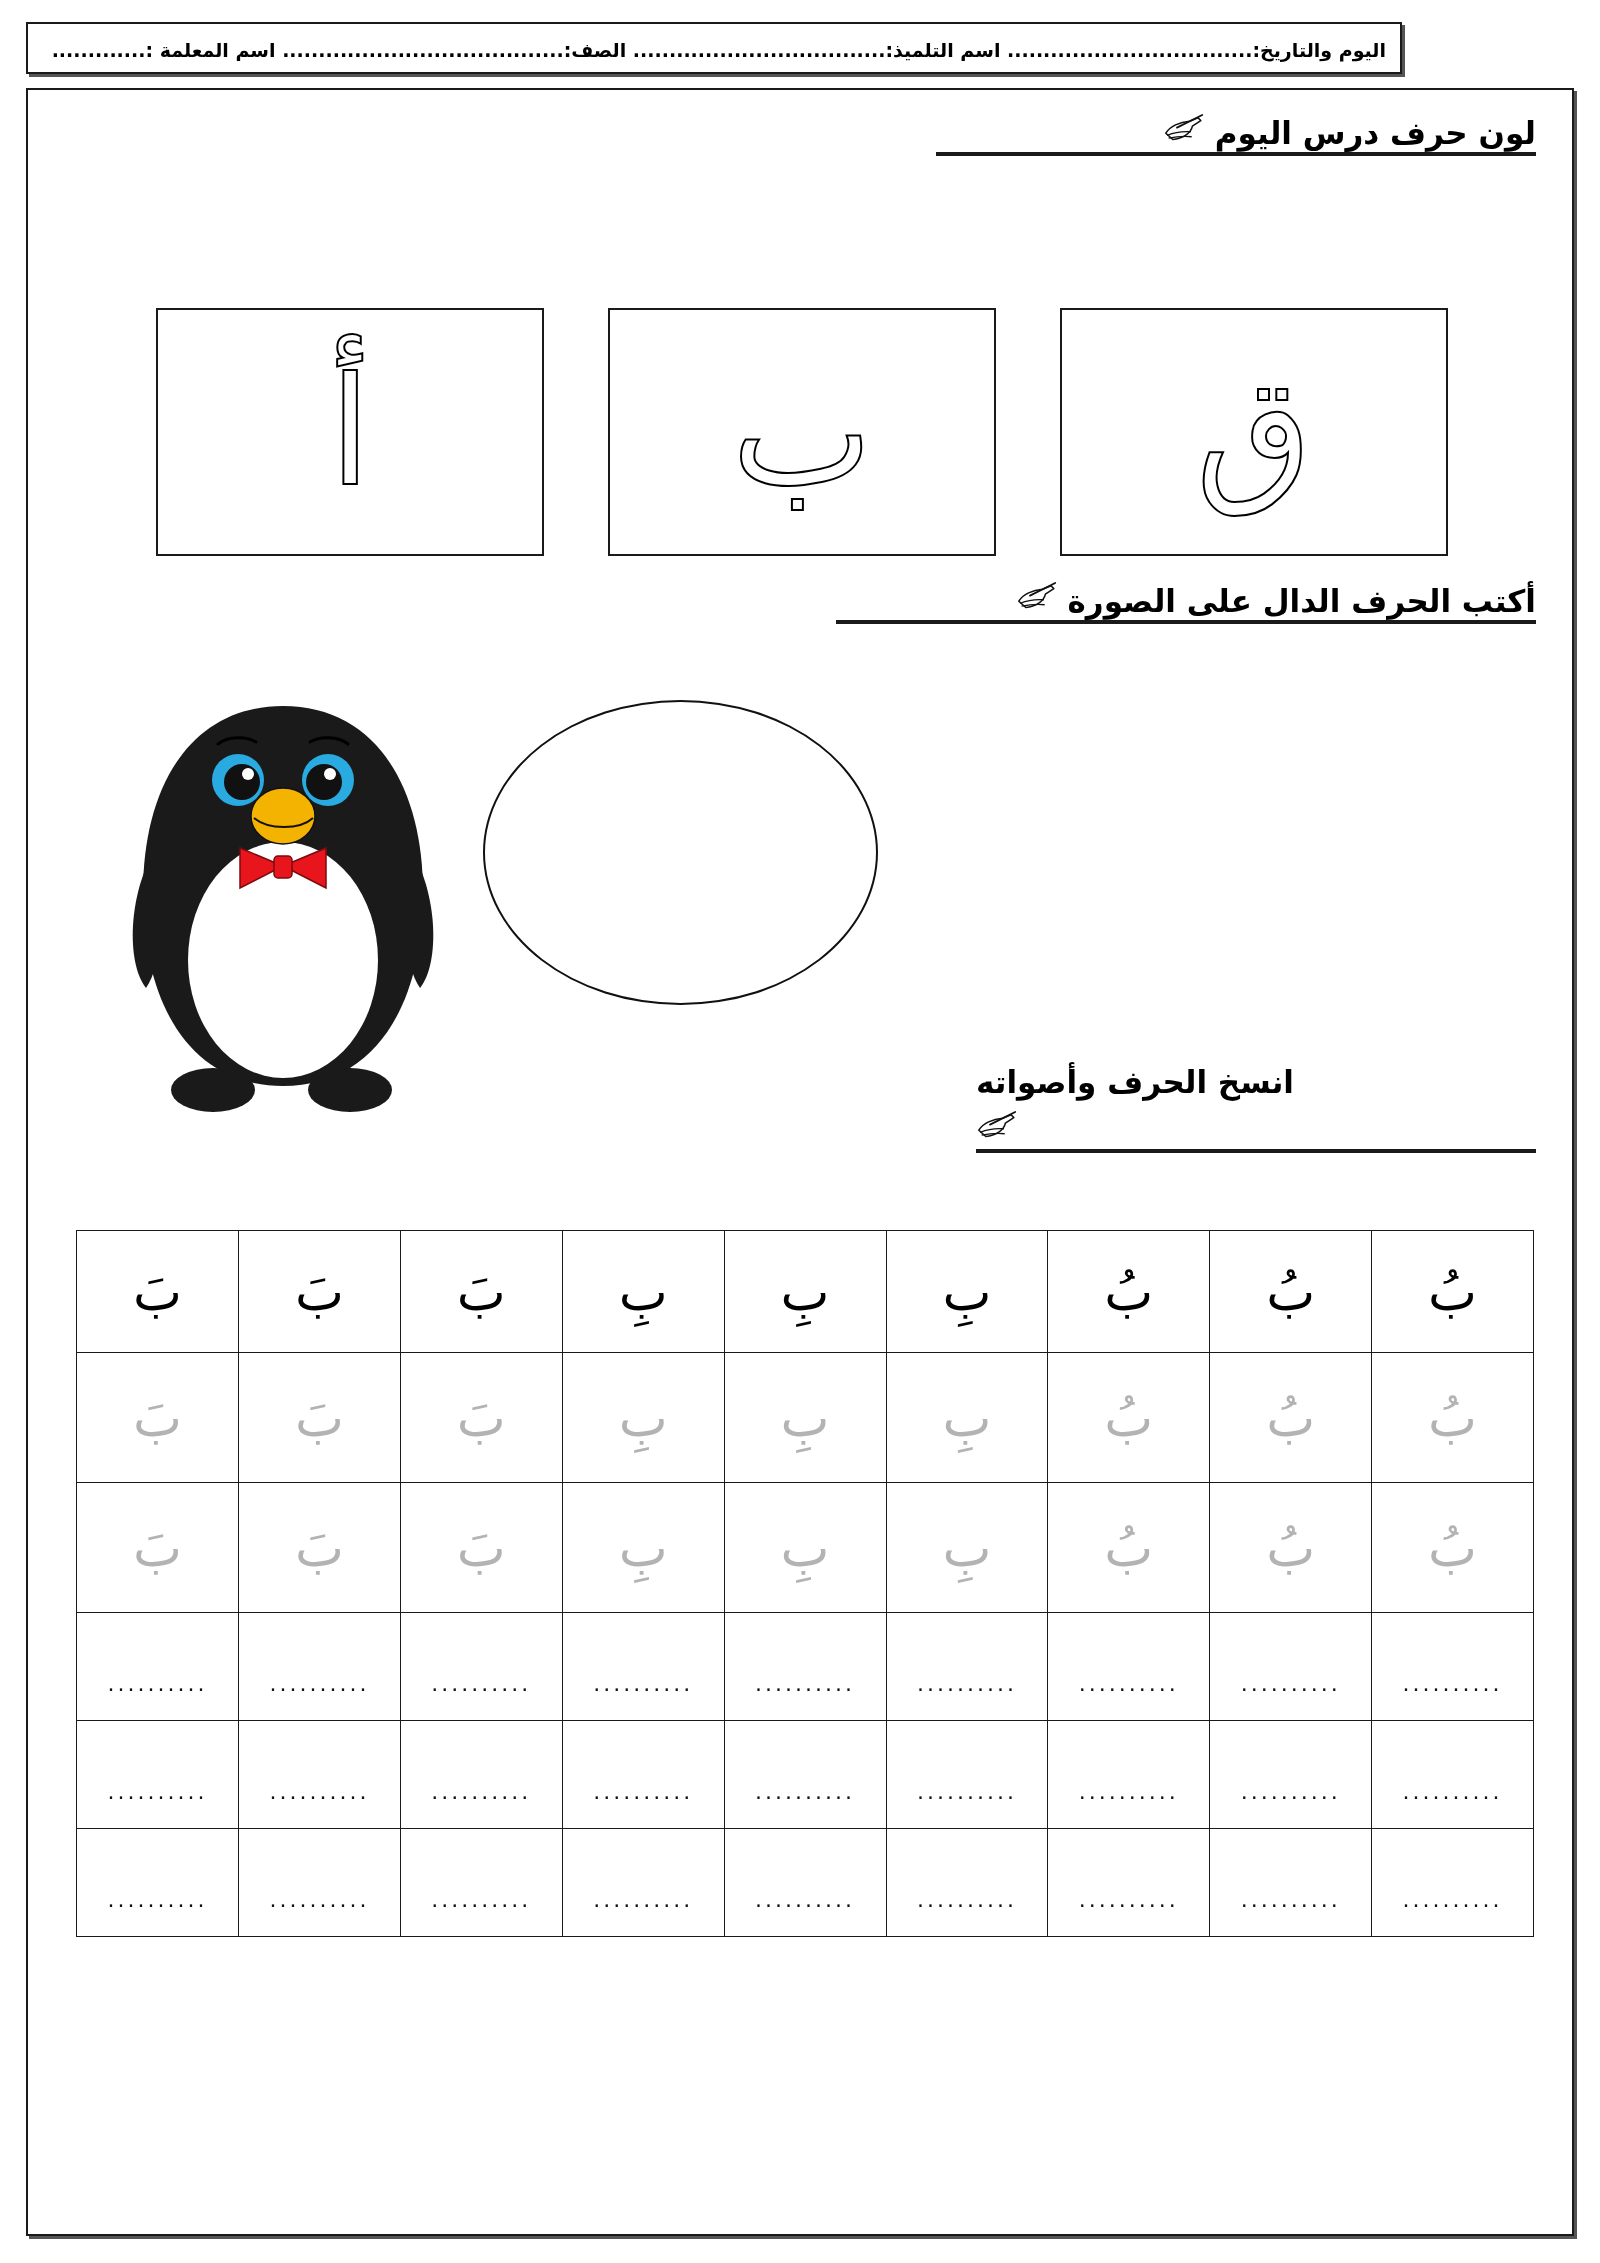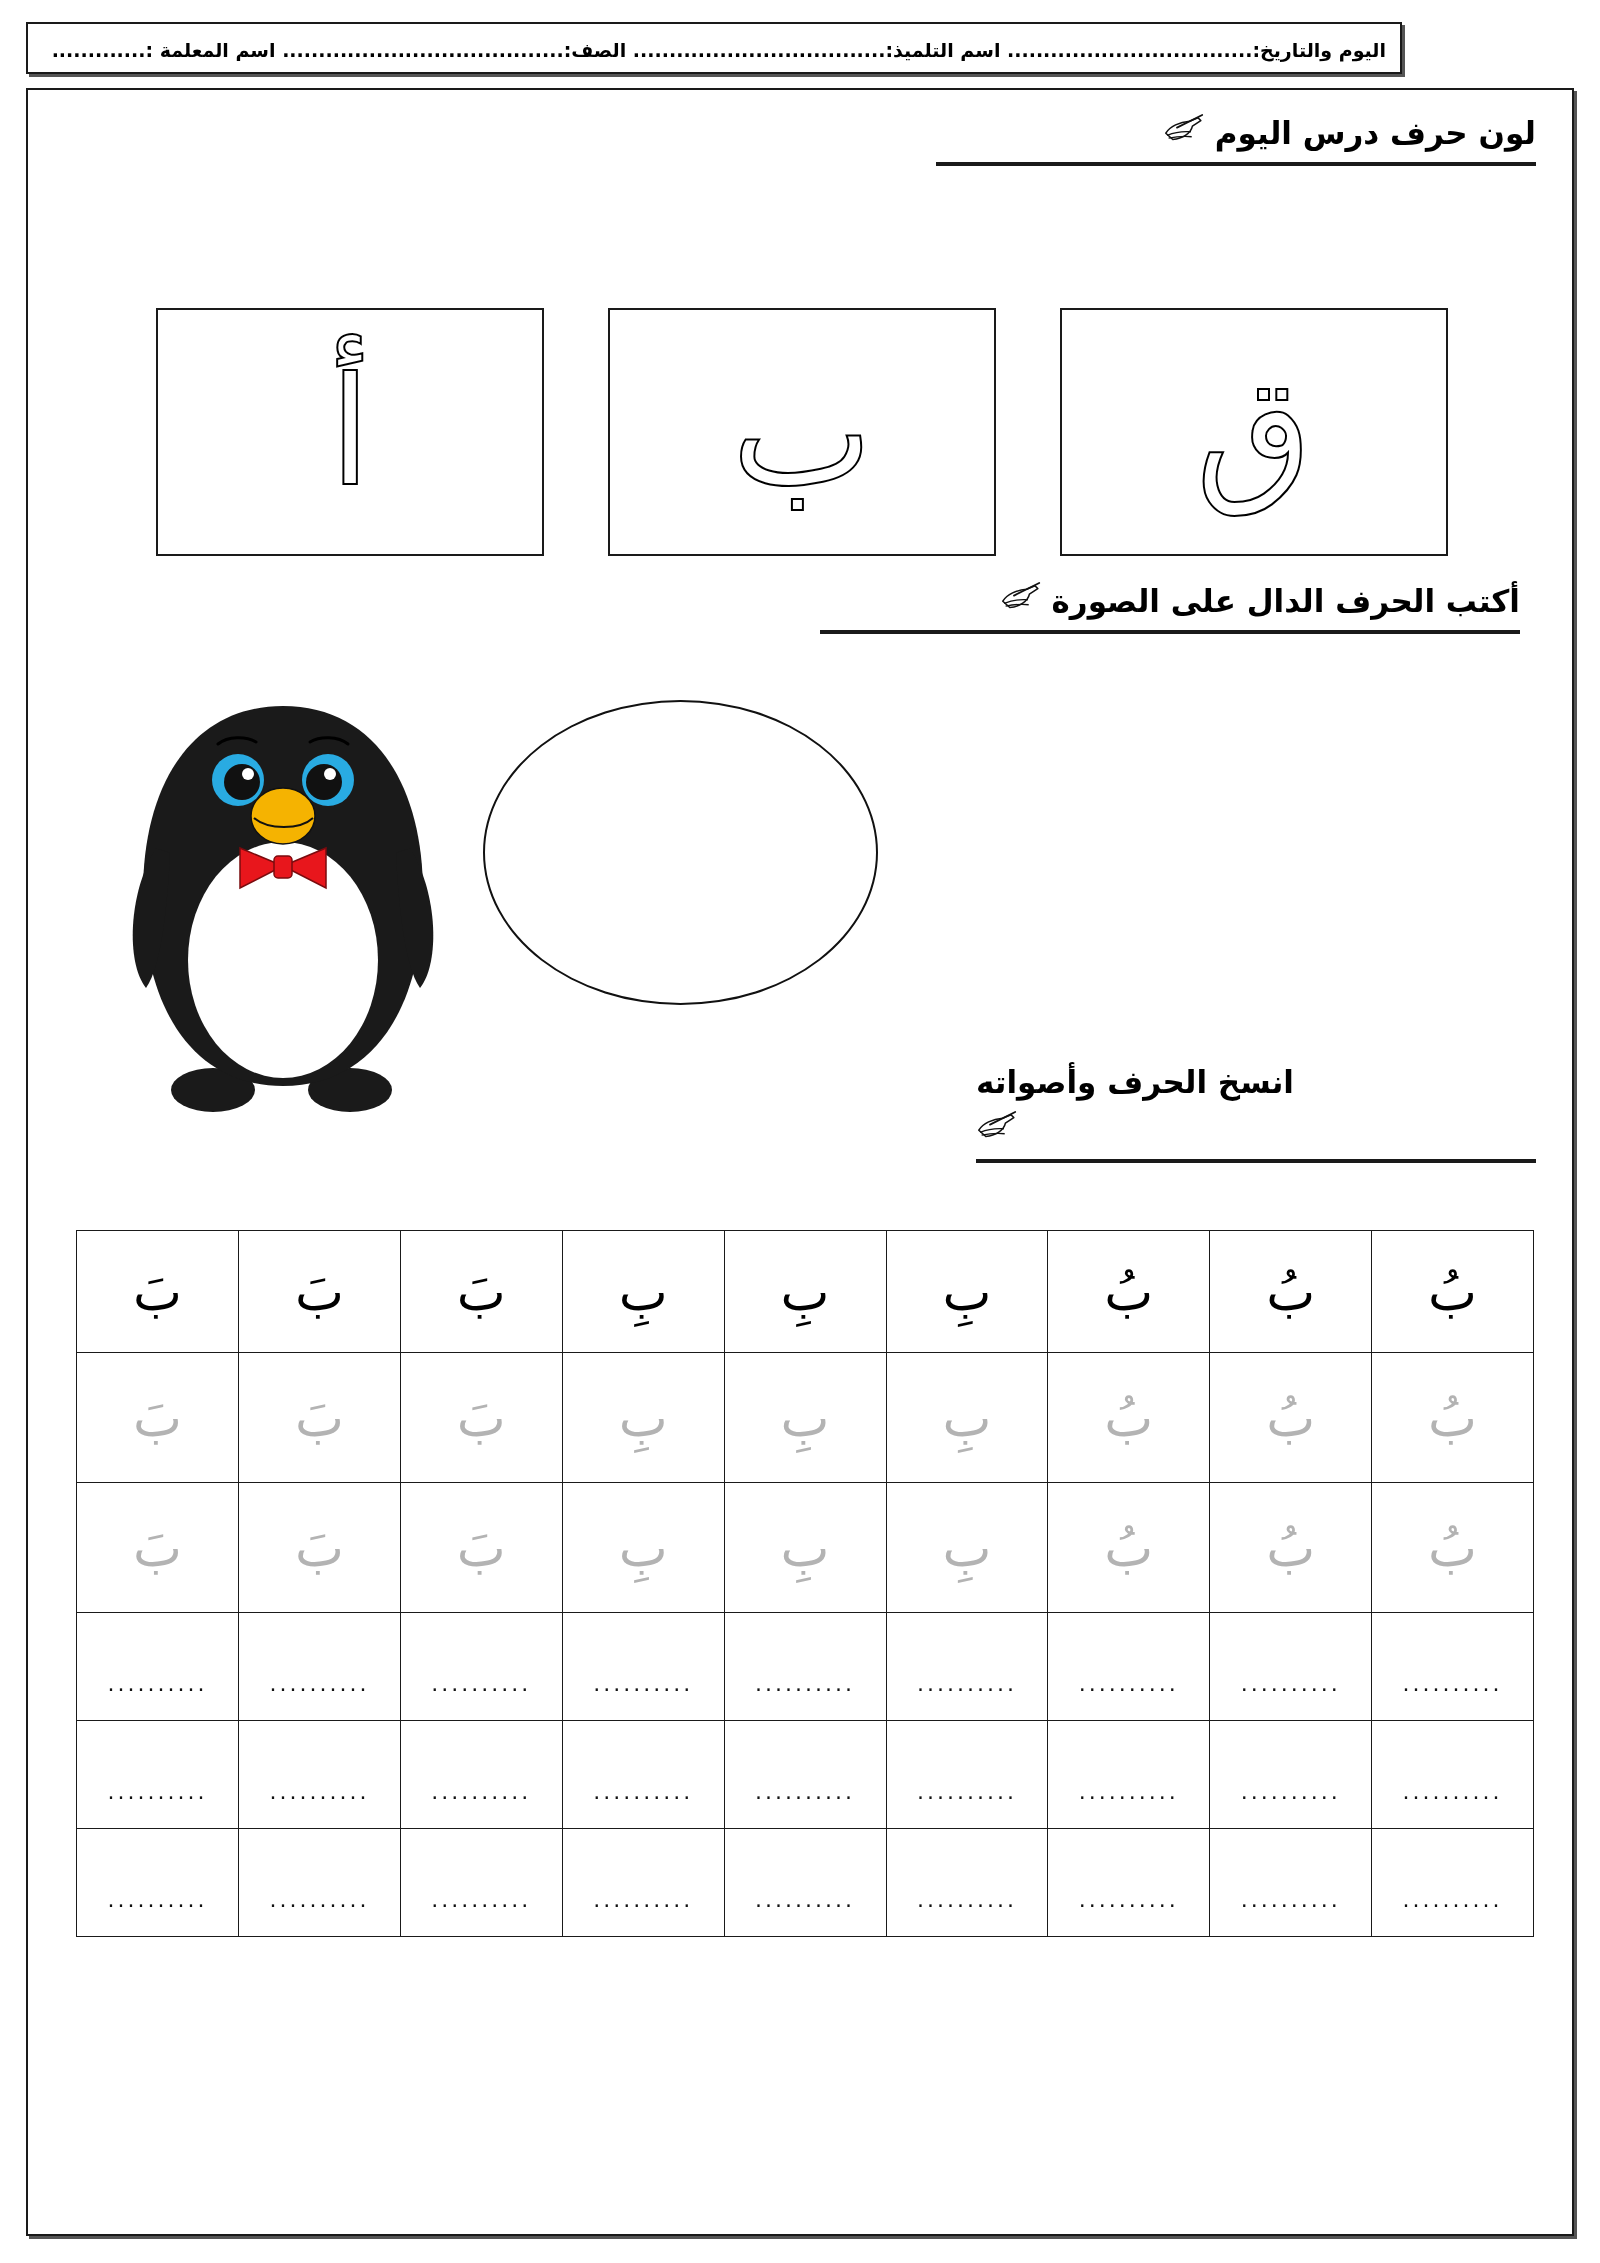--- a/index.html
+++ b/index.html
@@ -55,21 +55,21 @@
 
   
   .section-head {
     position: absolute;
     direction: rtl;
     display: flex;
     align-items: flex-end;
     justify-content: flex-start;
     gap: 10px;
     border-bottom: 4px solid #1a1a1a;
-    padding-bottom: 12px;
+    padding-bottom: 2px;
   }
   .section-head .head-text {
     font-family: "DejaVu Sans", sans-serif;
     font-weight: bold;
     font-size: 31px;
     color: #000;
     line-height: 1.1;
     white-space: nowrap;
   }
   .pen-icon { width: 42px; height: 34px; flex: 0 0 auto; }
@@ -224,21 +224,21 @@
       <span class="outline-letter">أ</span>
     </div>
     <div class="letter-box lb-2">
       <span class="outline-letter">ب</span>
     </div>
     <div class="letter-box lb-3">
       <span class="outline-letter">ق</span>
     </div>
   </div>
 
-  <div class="section-head" style="right:52px; top:490px; width:700px;">
+  <div class="section-head" style="right:36px; top:490px; width:700px;">
     <span class="head-text">أكتب الحرف الدال على الصورة</span>
     <span>
       <svg class="pen-icon" viewBox="0 0 60 48" xmlns="http://www.w3.org/2000/svg">
         <path d="M4 30 C10 20, 24 14, 38 13 L50 8 L54 12 L42 20 C40 30, 28 38, 14 39 Z" fill="#ffffff" stroke="#111" stroke-width="2.2" stroke-linejoin="round"></path>
         <path d="M6 33 C16 29, 28 27, 40 28" fill="none" stroke="#111" stroke-width="2"></path>
         <path d="M8 37 C18 35, 30 34, 41 35" fill="none" stroke="#111" stroke-width="2"></path>
         <path d="M20 22 L56 4" fill="none" stroke="#111" stroke-width="2.6" stroke-linecap="round"></path>
       </svg>
     </span>
   </div>

